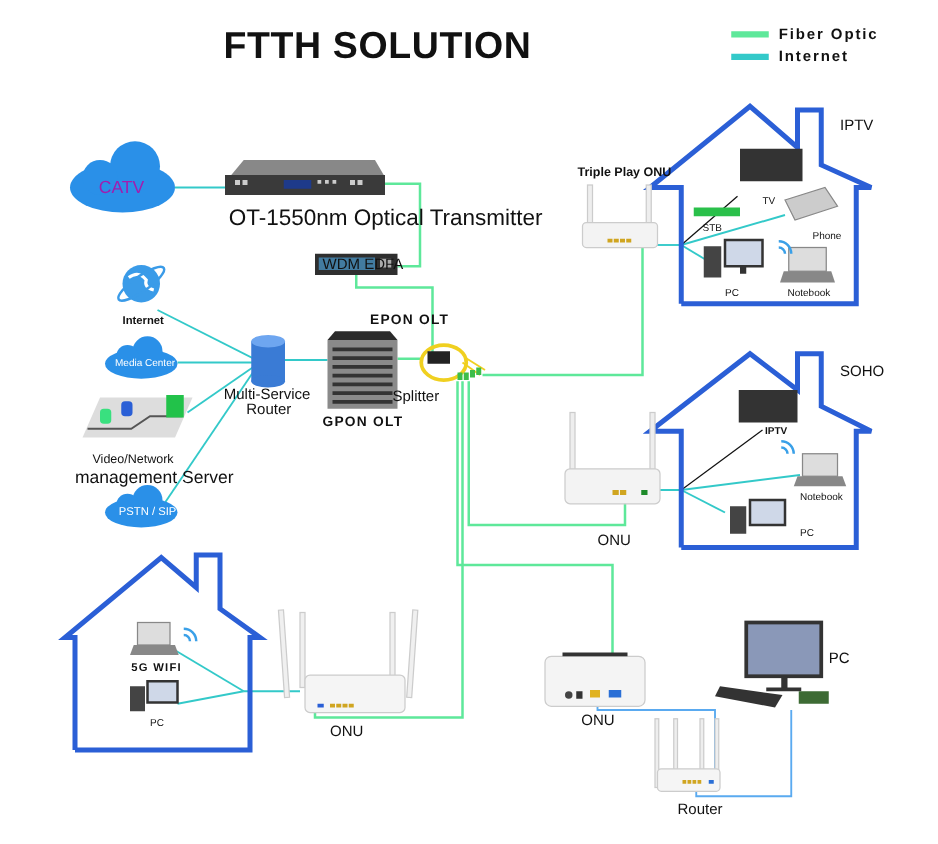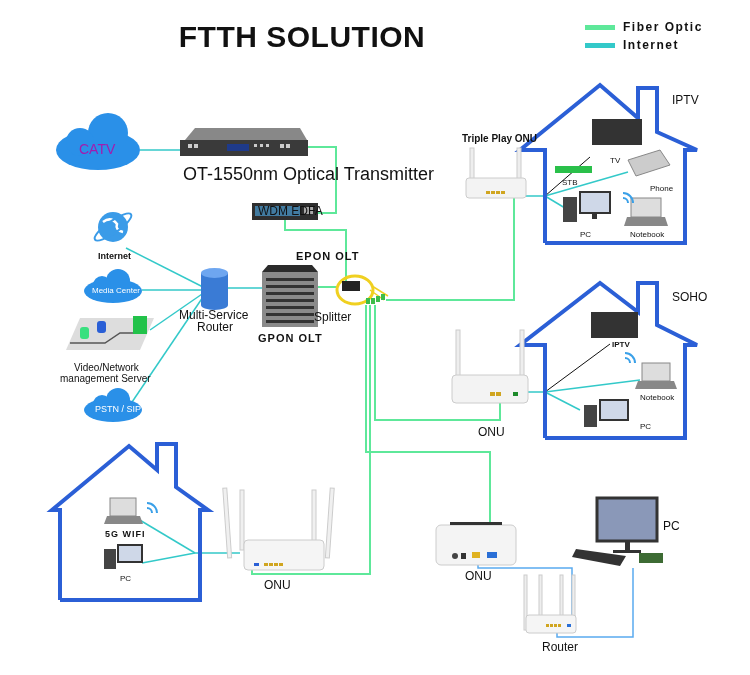--- a/index.html
+++ b/index.html
@@ -272,21 +272,21 @@
 <span class="lbl" style="left:258px;top:204px;font-size:12px;">WDM EDFA</span>
 <span class="lbl b" style="left:256px;top:250px;font-size:11px;letter-spacing:1px;margin-left:40px;">EPON OLT</span>
 <span class="lbl b" style="left:258px;top:332px;font-size:11px;letter-spacing:1px;">GPON OLT</span>
 <span class="lbl" style="left:314px;top:310px;font-size:12px;">Splitter</span>
 <span class="lbl" style="left:179px;top:308px;font-size:12px;">Multi-Service</span>
 <span class="lbl" style="left:197px;top:320px;font-size:12px;">Router</span>
 
 <span class="lbl b" style="left:98px;top:251px;font-size:9px;">Internet</span>
 <span class="lbl" style="left:92px;top:286px;font-size:8px;color:#fff;">Media Center</span>
 <span class="lbl" style="left:74px;top:362px;font-size:10px;">Video/Network</span>
-<span class="lbl" style="left:60px;top:373px;font-size:10px;">management Server</span>
+<span class="lbl" style="left:60px;top:373px;font-size:14px;">management Server</span>
 <span class="lbl" style="left:95px;top:404px;font-size:9px;color:#fff;">PSTN / SIP</span>
 
 <span class="lbl" style="left:672px;top:93px;font-size:12px;">IPTV</span>
 <span class="lbl b" style="left:462px;top:133px;font-size:10px;">Triple Play ONU</span>
 <span class="lbl sm" style="left:562px;top:155px;margin-top:23px;">STB</span>
 <span class="lbl sm" style="left:610px;top:156px;">TV</span>
 <span class="lbl sm" style="left:650px;top:184px;">Phone</span>
 <span class="lbl sm" style="left:580px;top:230px;">PC</span>
 <span class="lbl sm" style="left:630px;top:230px;">Notebook</span>
 

